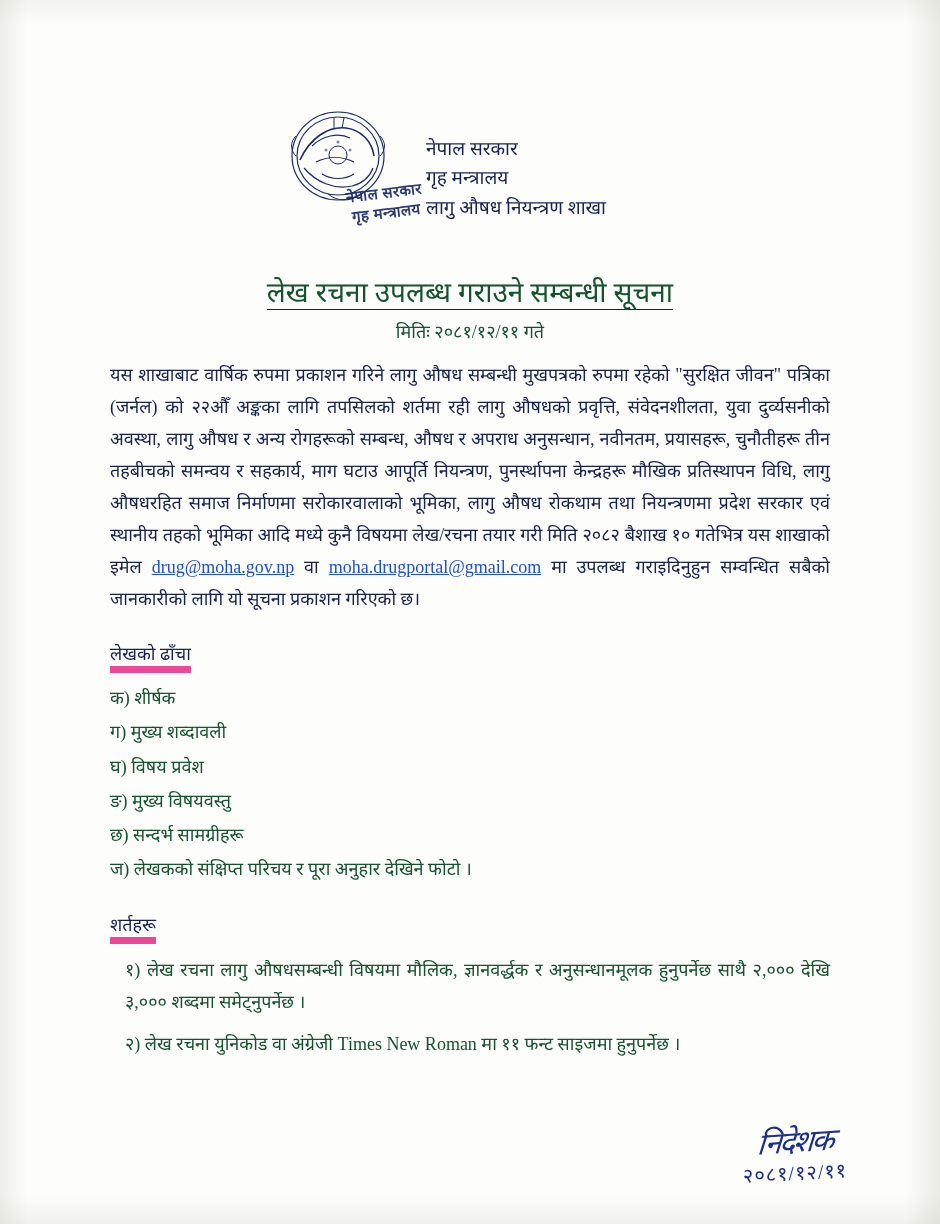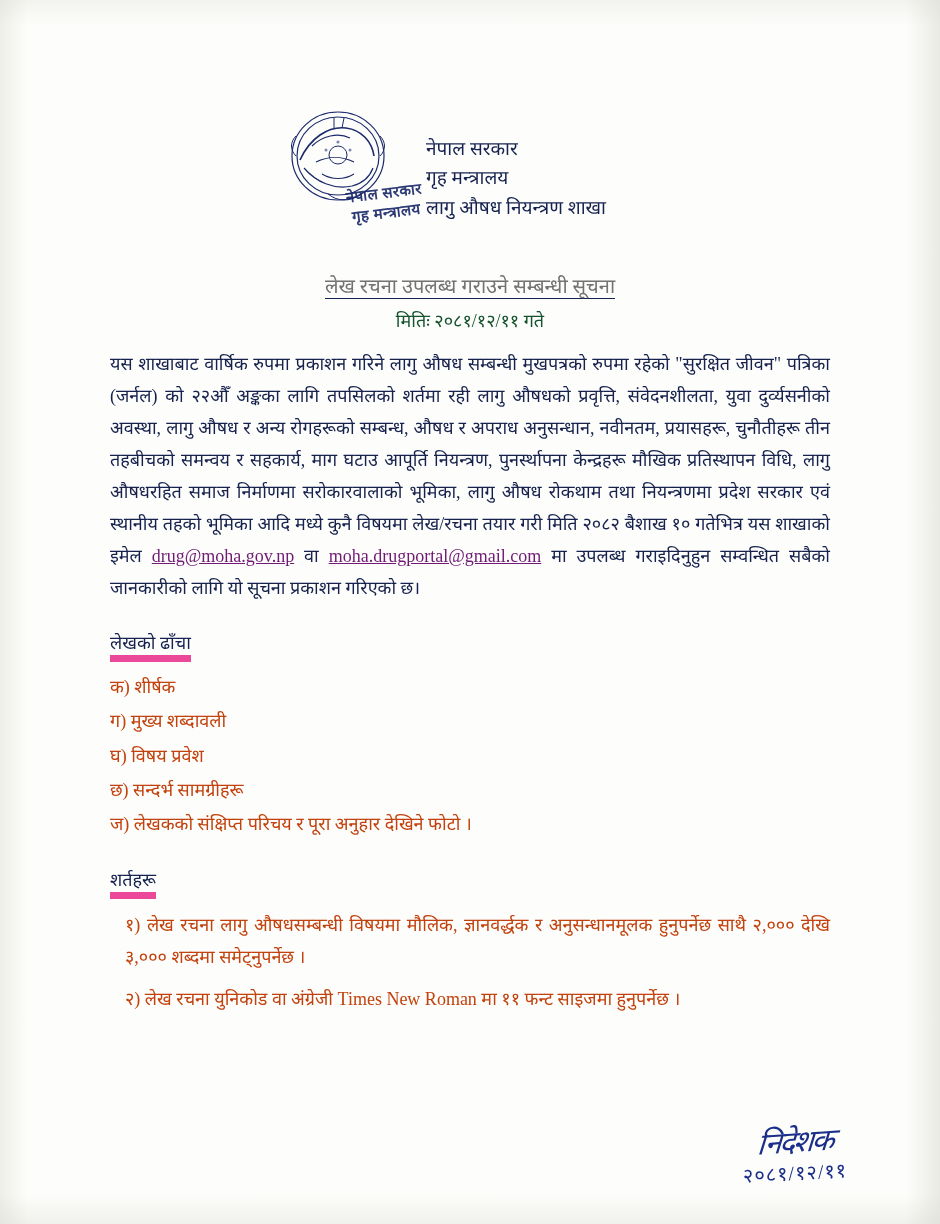--- a/index.html
+++ b/index.html
@@ -74,23 +74,23 @@
     top: 38px;
     line-height: 1.55;
     font-size: 19px;
     color: #15224f;
   }
   .ministry-block div { white-space: nowrap; }
 
   
   .doc-title {
     text-align: center;
-    font-size: 20px;
+    font-size: 28px;
     margin-top: 6px;
-    color: #737373;
+    color: #14532d;
   }
   .doc-title span {
     border-bottom: 1px solid #15224f;
     padding-bottom: 1px;
   }
   .doc-date {
     text-align: center;
     font-size: 18px;
     margin-top: 9px;
     color: #14532d;
@@ -99,39 +99,39 @@
   
   .body-para {
     margin-top: 16px;
     font-size: 18px;
     line-height: 1.78;
     text-align: justify;
     text-justify: inter-word;
     color: #16224d;
   }
   .email-link {
-    color: #701a75;
+    color: #1d4ed8;
     text-decoration: underline;
   }
 
   .section-heading {
     margin-top: 26px;
     font-size: 18px;
     color: #15224f;
     display: inline-block;
     border-bottom: 7px solid #ec4899;
     padding-bottom: 1px;
   }
   .list {
     margin-top: 8px;
   }
   .list-item {
     font-size: 18px;
     line-height: 1.9;
-    color: #c2410c;
+    color: #14532d;
   }
   .terms-list .list-item {
     margin-top: 10px;
     line-height: 1.78;
     text-align: justify;
     margin-left: 15px;
   }
 
   
   .signature {
@@ -208,20 +208,21 @@
     <div class="body-para">
       <span>यस शाखाबाट वार्षिक रुपमा प्रकाशन गरिने लागु औषध सम्बन्धी मुखपत्रको रुपमा रहेको "सुरक्षित जीवन" पत्रिका (जर्नल) को २२औँ अङ्कका लागि तपसिलको शर्तमा रही लागु औषधको प्रवृत्ति, संवेदनशीलता, युवा दुर्व्यसनीको अवस्था, लागु औषध र अन्य रोगहरूको सम्बन्ध, औषध र अपराध अनुसन्धान, नवीनतम, प्रयासहरू, चुनौतीहरू तीन तहबीचको समन्वय र सहकार्य, माग घटाउ आपूर्ति नियन्त्रण, पुनर्स्थापना केन्द्रहरू मौखिक प्रतिस्थापन विधि, लागु औषधरहित समाज निर्माणमा सरोकारवालाको भूमिका, लागु औषध रोकथाम तथा नियन्त्रणमा प्रदेश सरकार एवं स्थानीय तहको भूमिका आदि मध्ये कुनै विषयमा लेख/रचना तयार गरी मिति २०८२ बैशाख १० गतेभित्र यस शाखाको इमेल </span><a class="email-link" href="#">drug@moha.gov.np</a><span> वा </span><a class="email-link" href="#">moha.drugportal@gmail.com</a><span> मा उपलब्ध गराइदिनुहुन सम्वन्धित सबैको जानकारीको लागि यो सूचना प्रकाशन गरिएको छ।</span>
     </div>
 
     
     <div class="section-heading">लेखको ढाँचा</div>
     <div class="list">
       <div class="list-item">क) शीर्षक</div>
       <div class="list-item">ग) मुख्य शब्दावली</div>
       <div class="list-item">घ) विषय प्रवेश</div>
+      <div class="list-item">ङ) मुख्य विषयवस्तु</div>
       <div class="list-item">छ) सन्दर्भ सामग्रीहरू</div>
       <div class="list-item">ज) लेखकको संक्षिप्त परिचय र पूरा अनुहार देखिने फोटो ।</div>
     </div>
 
     
     <div class="section-heading">शर्तहरू</div>
     <div class="list terms-list">
       <div class="list-item">१) लेख रचना लागु औषधसम्बन्धी विषयमा मौलिक, ज्ञानवर्द्धक र अनुसन्धानमूलक हुनुपर्नेछ साथै २,००० देखि ३,००० शब्दमा समेट्नुपर्नेछ ।</div>
       <div class="list-item">२) लेख रचना युनिकोड वा अंग्रेजी Times New Roman मा ११ फन्ट साइजमा हुनुपर्नेछ ।</div>
 

